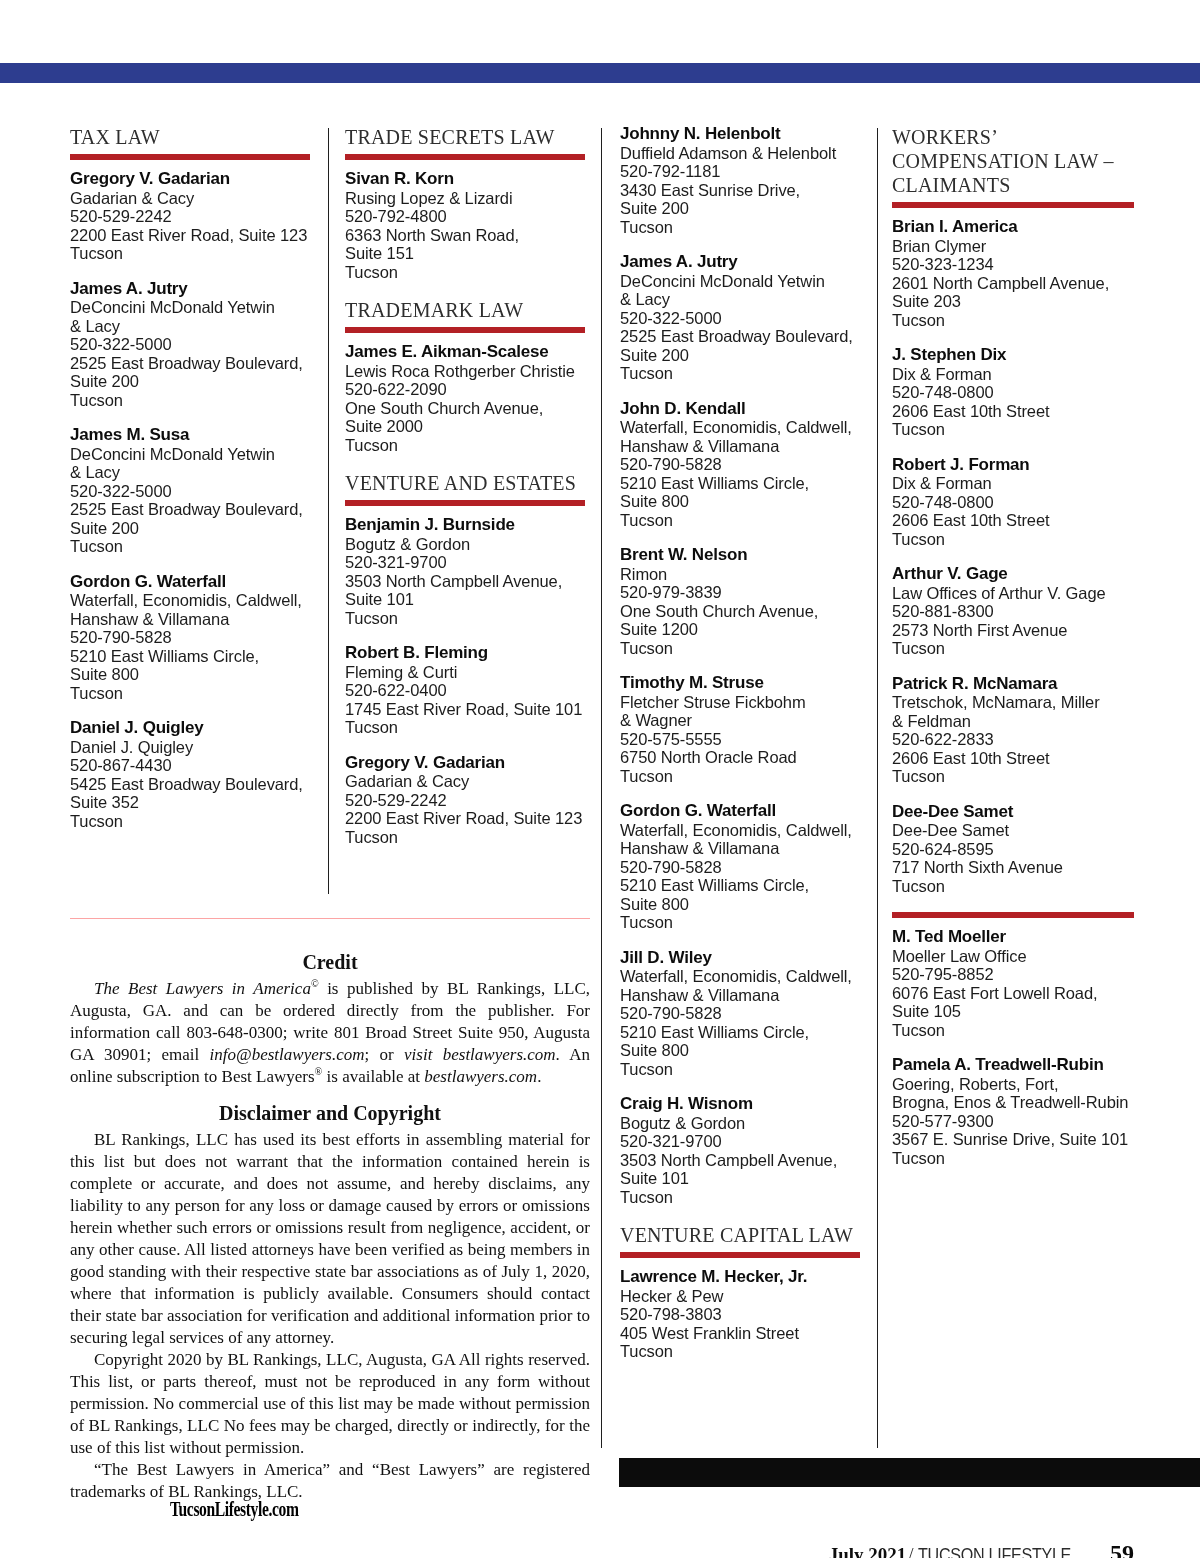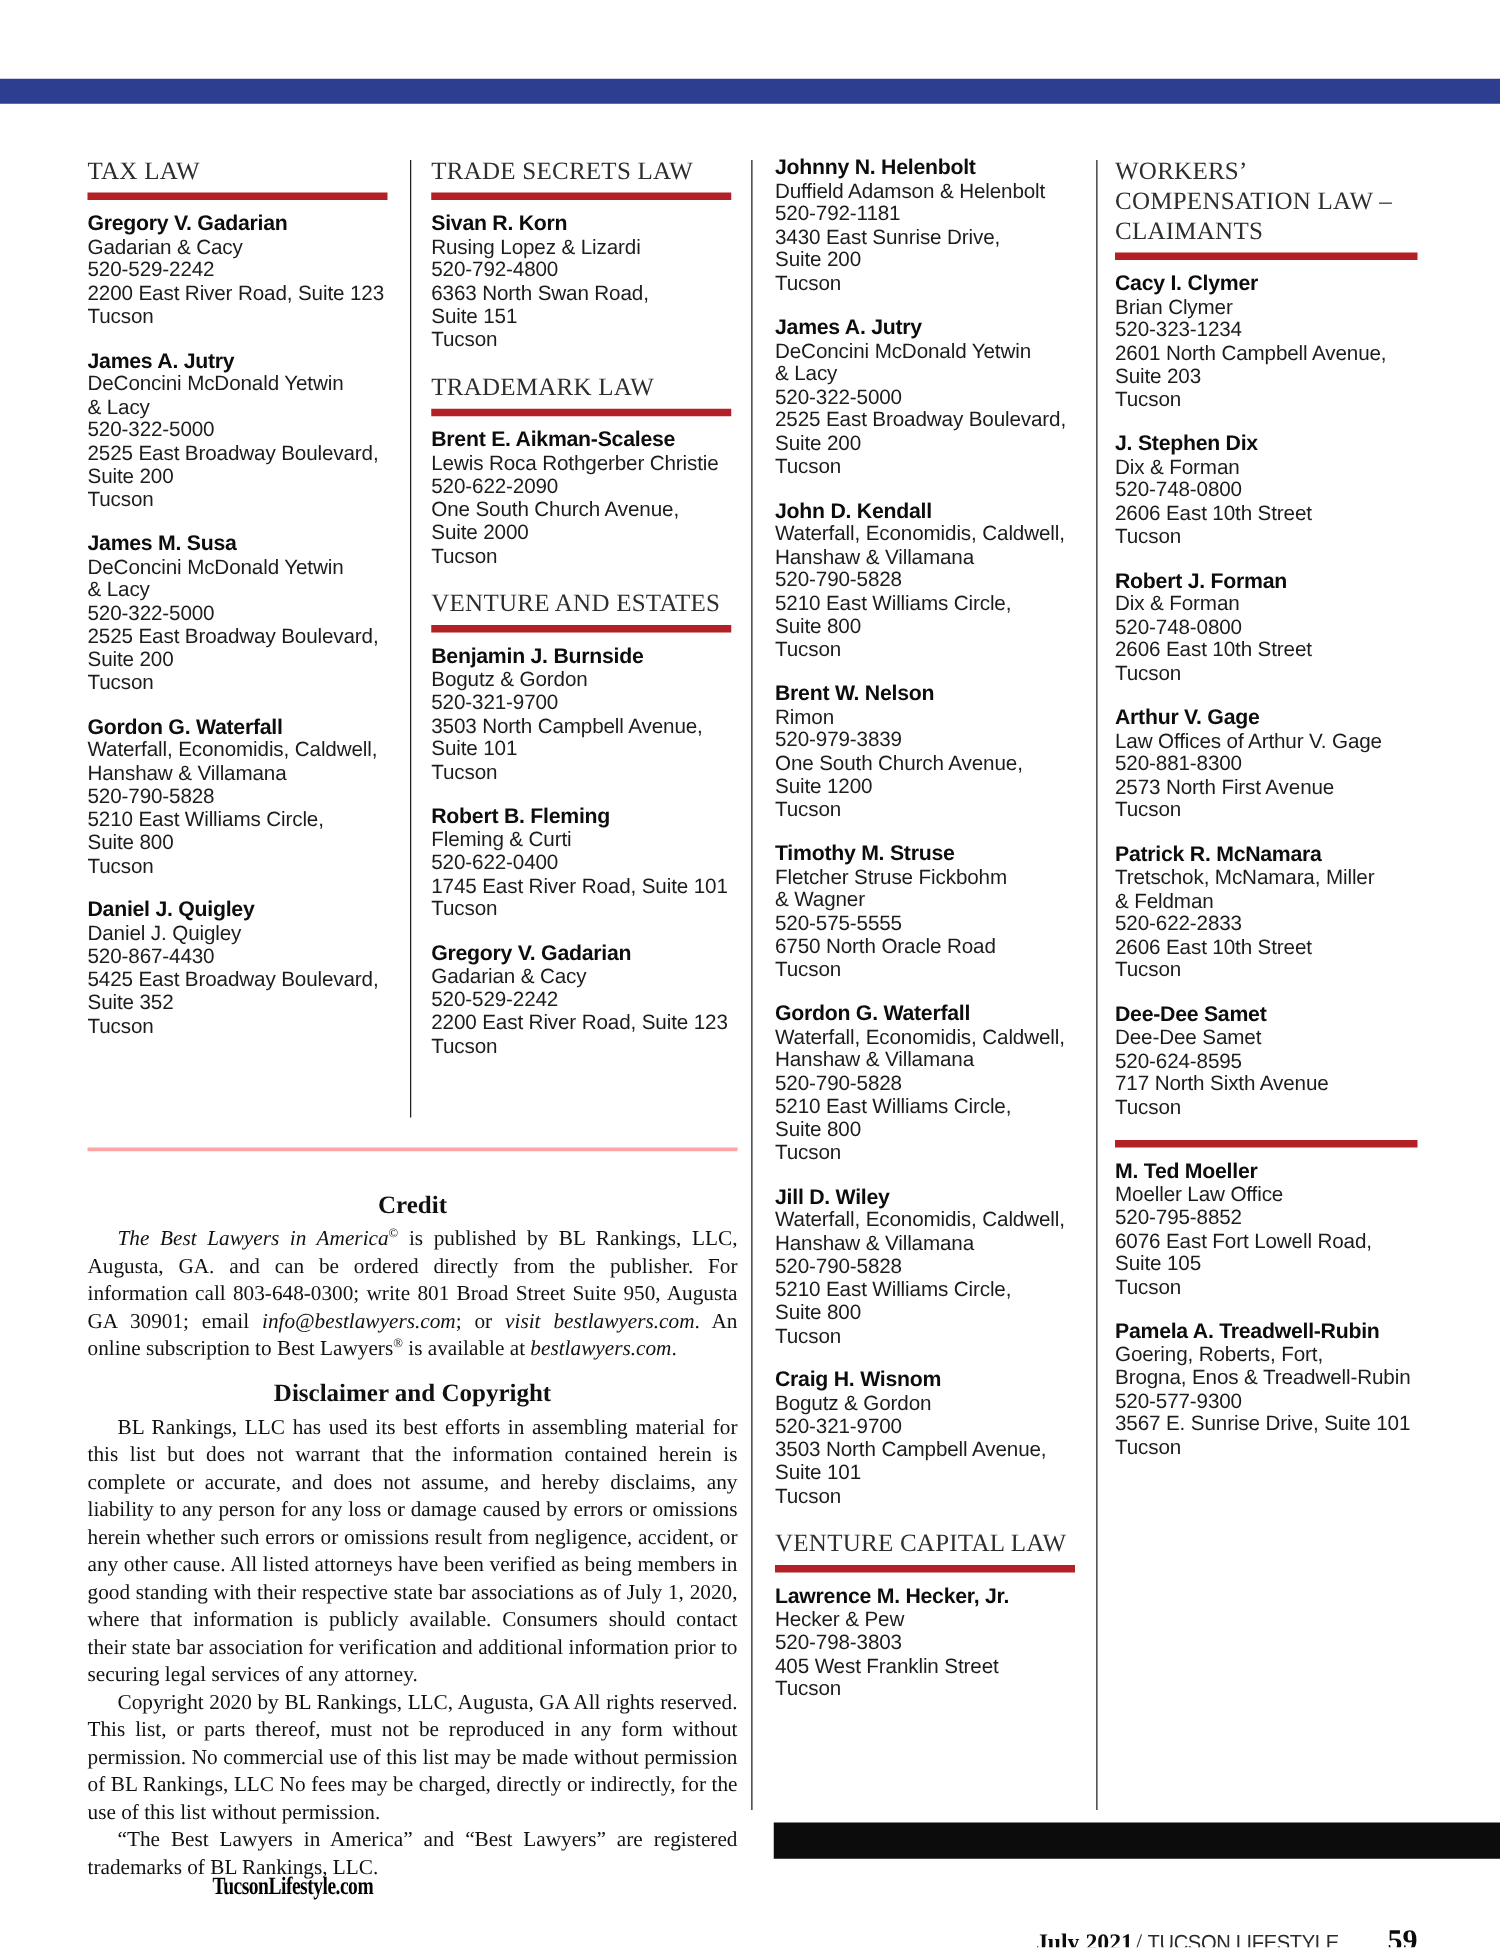--- a/index.html
+++ b/index.html
@@ -27,21 +27,21 @@
   .sec + .listing{margin-top:0;}
   .listing + .sec{margin-top:8px;}
   .sec-title{font-family:"Liberation Serif",serif;font-size:20px;line-height:24px;color:#2e2e2e;letter-spacing:.2px;}
   .sec-rule{height:6px;background:var(--red);margin-top:5px;}
 
   .listing{margin-bottom:17px;}
   .lname{font-weight:bold;font-size:17px;line-height:18.5px;color:#0d0d0d;letter-spacing:-0.2px;}
   .lline{font-size:16.5px;line-height:18.5px;color:#1c1c1c;letter-spacing:-0.1px;}
 
   
-  .credit{position:absolute;left:70px;top:918px;width:520px;border-top:3px solid #fca5a5;
+  .credit{position:absolute;left:70px;top:918px;width:520px;border-top:1px solid #fca5a5;
           font-family:"Liberation Serif",serif;color:#111;}
   .block-heading{text-align:center;font-weight:bold;font-size:20px;line-height:24px;}
   .credit .h-credit{margin:31px 0 4px 0;}
   .credit .h-disc{margin:13px 0 4px 0;}
   .credit p{margin:0;font-size:17px;line-height:22px;text-align:justify;text-indent:24px;}
   .credit p i{font-style:italic;}
   .credit sup{font-size:0.6em;line-height:0;}
 
   
   .footer-bar{position:absolute;left:619px;top:1458px;width:581px;height:29px;background:var(--bar);}
@@ -118,21 +118,21 @@
         <div class="lline">520-792-4800</div>
         <div class="lline">6363 North Swan Road,</div>
         <div class="lline">Suite 151</div>
         <div class="lline">Tucson</div>
       </div>
       <div class="sec">
         <div class="sec-title">TRADEMARK LAW</div>
         <div class="sec-rule"></div>
       </div>
       <div class="listing">
-        <div class="lname">Brent E. Aikman-Scalese</div>
+        <div class="lname">James E. Aikman-Scalese</div>
         <div class="lline">Lewis Roca Rothgerber Christie</div>
         <div class="lline">520-622-2090</div>
         <div class="lline">One South Church Avenue,</div>
         <div class="lline">Suite 2000</div>
         <div class="lline">Tucson</div>
       </div>
       <div class="sec">
         <div class="sec-title">VENTURE AND ESTATES</div>
         <div class="sec-rule"></div>
       </div>
@@ -239,21 +239,21 @@
         <div class="lline">405 West Franklin Street</div>
         <div class="lline">Tucson</div>
       </div>
     </div>
   <div class="col col-3">
       <div class="sec">
         <div class="sec-title">WORKERS’ COMPENSATION LAW – CLAIMANTS</div>
         <div class="sec-rule"></div>
       </div>
       <div class="listing">
-        <div class="lname">Cacy I. Clymer</div>
+        <div class="lname">Brian I. America</div>
         <div class="lline">Brian Clymer</div>
         <div class="lline">520-323-1234</div>
         <div class="lline">2601 North Campbell Avenue,</div>
         <div class="lline">Suite 203</div>
         <div class="lline">Tucson</div>
       </div>
       <div class="listing">
         <div class="lname">J. Stephen Dix</div>
         <div class="lline">Dix &amp; Forman</div>
         <div class="lline">520-748-0800</div>

